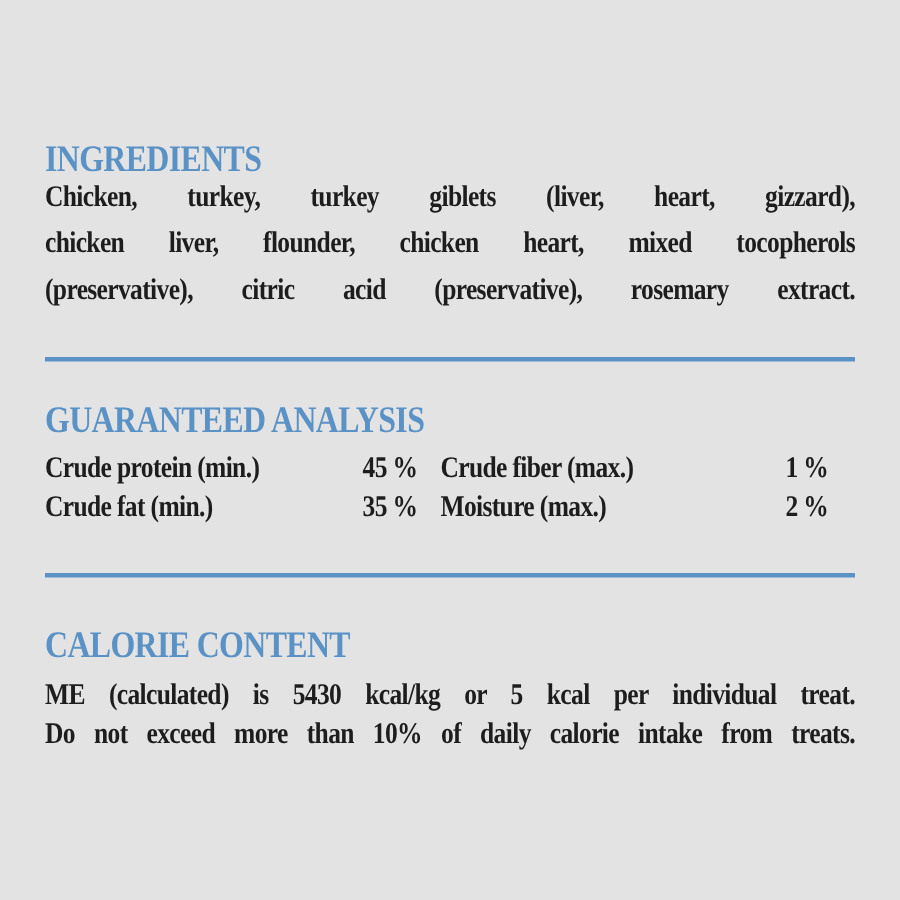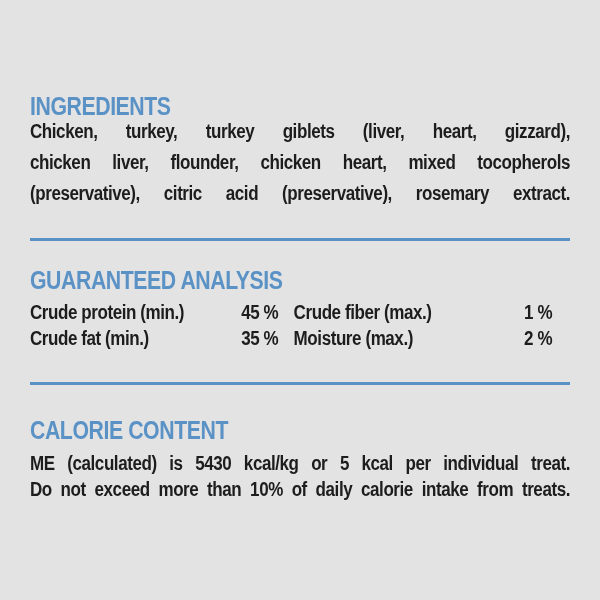--- a/index.html
+++ b/index.html
@@ -2,21 +2,21 @@
 <html><head>
 <meta charset="utf-8">
 <style>
   html, body { margin: 0; padding: 0; }
   .page {
     position: relative;
     width: 600px;
     height: 600px;
     background: #e3e3e4;
     overflow: hidden;
-    font-family: Liberation Sans, sans-serif;
+    font-family: Liberation Serif, serif;
     color: #1d1d1d;
   }
   
   .sec {
     position: absolute;
     left: 30px;
     width: 635px;
     transform: scaleX(0.8504);
     transform-origin: 0 0;
   }

